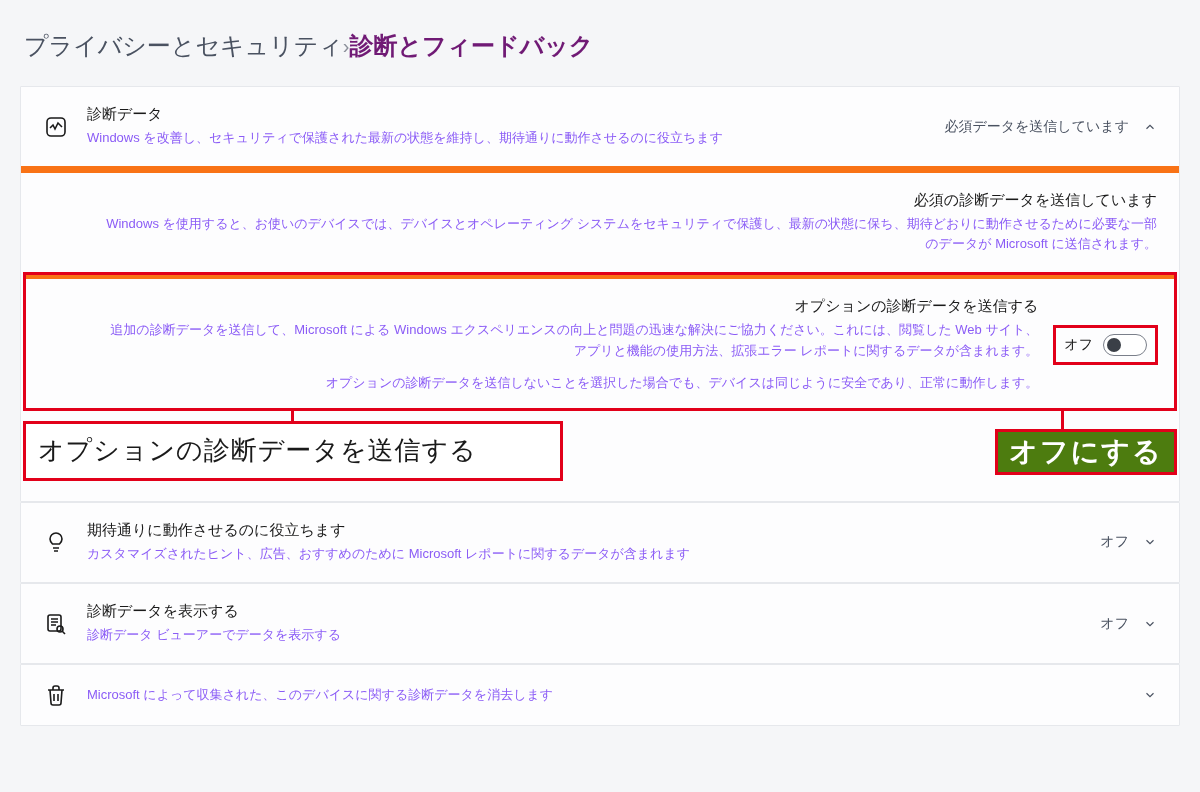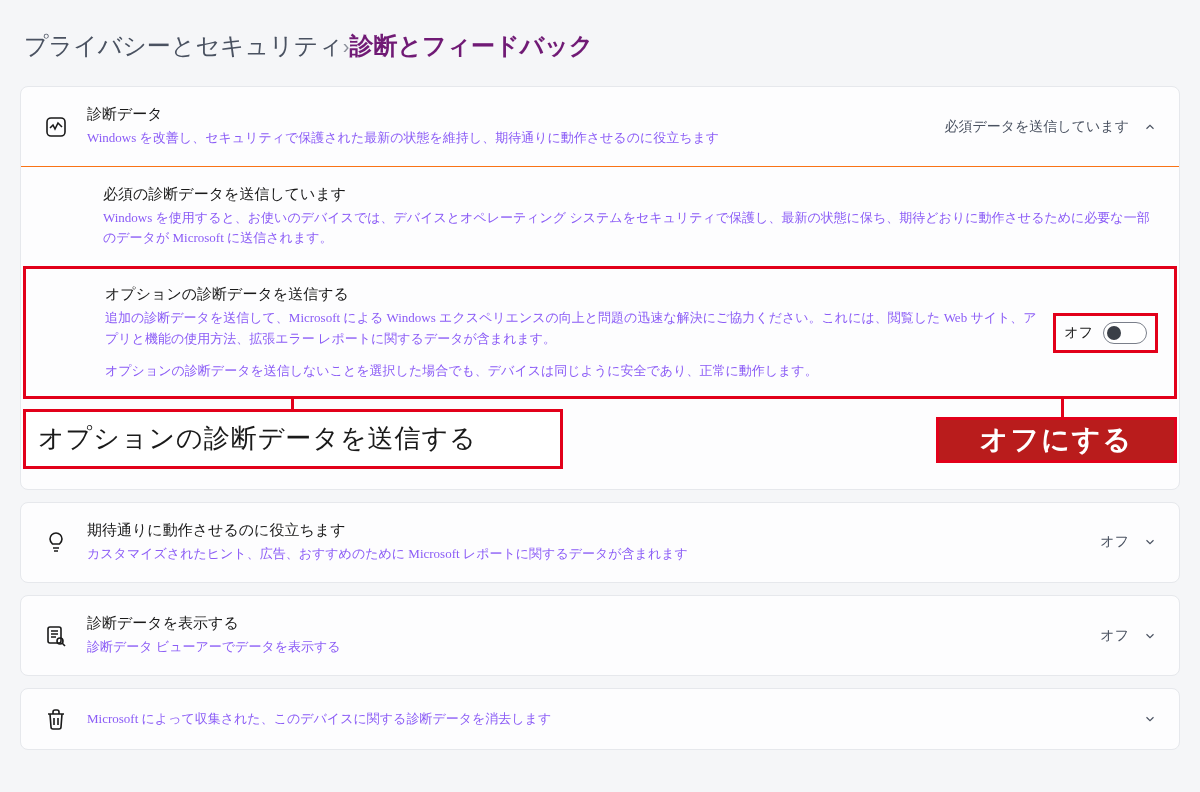--- a/index.html
+++ b/index.html
@@ -24,31 +24,30 @@
       font-weight: 600;
     }
     .breadcrumb .sep {
       color: #8a8f99;
       font-size: 20px;
     }
     .content { padding: 0 20px; }
     .card {
       background: #fdfdfe;
       border: 1px solid #e6e8ec;
-      border-radius: 8px;
-      margin-bottom: 12px;
-      font-family: Liberation Serif, serif;
+      border-radius: 1px;
+      margin-bottom: 0;
     }
     .row {
       display: flex;
       align-items: center;
       padding: 18px 22px;
       gap: 18px;
     }
-    .row + .row.inner { border-top: 1px solid #f97316; }
+    .row + .row.inner { border-top: 7px solid #f97316; text-align: right; }
     .row.inner { padding-left: 82px; }
     .row.inner.highlight {
       position: relative;
       outline: 3px solid #e2001a;
       outline-offset: -3px;
       margin: 0 2px;
     }
     .icon-col {
       width: 26px;
       display: flex;
@@ -122,22 +121,22 @@
       width: 540px; height: 60px;
       background: #fff;
       font-size: 26px;
       color: #1a1a1a;
       letter-spacing: 1px;
       padding: 0 12px;
       justify-content: flex-start;
     }
     .anno-right {
       right: 2px; top: 18px;
-      width: 241px; height: 46px;
-      background: #b91c1c;
+      width: 182px; height: 46px;
+      background: #4d7c0f;
       color: #fff;
       font-size: 28px;
       font-weight: 700;
       letter-spacing: 2px;
     }
     .connector {
       position: absolute;
       background: #e2001a;
     }
     .conn-left { left: 270px; top: 0; width: 3px; height: 12px; }

